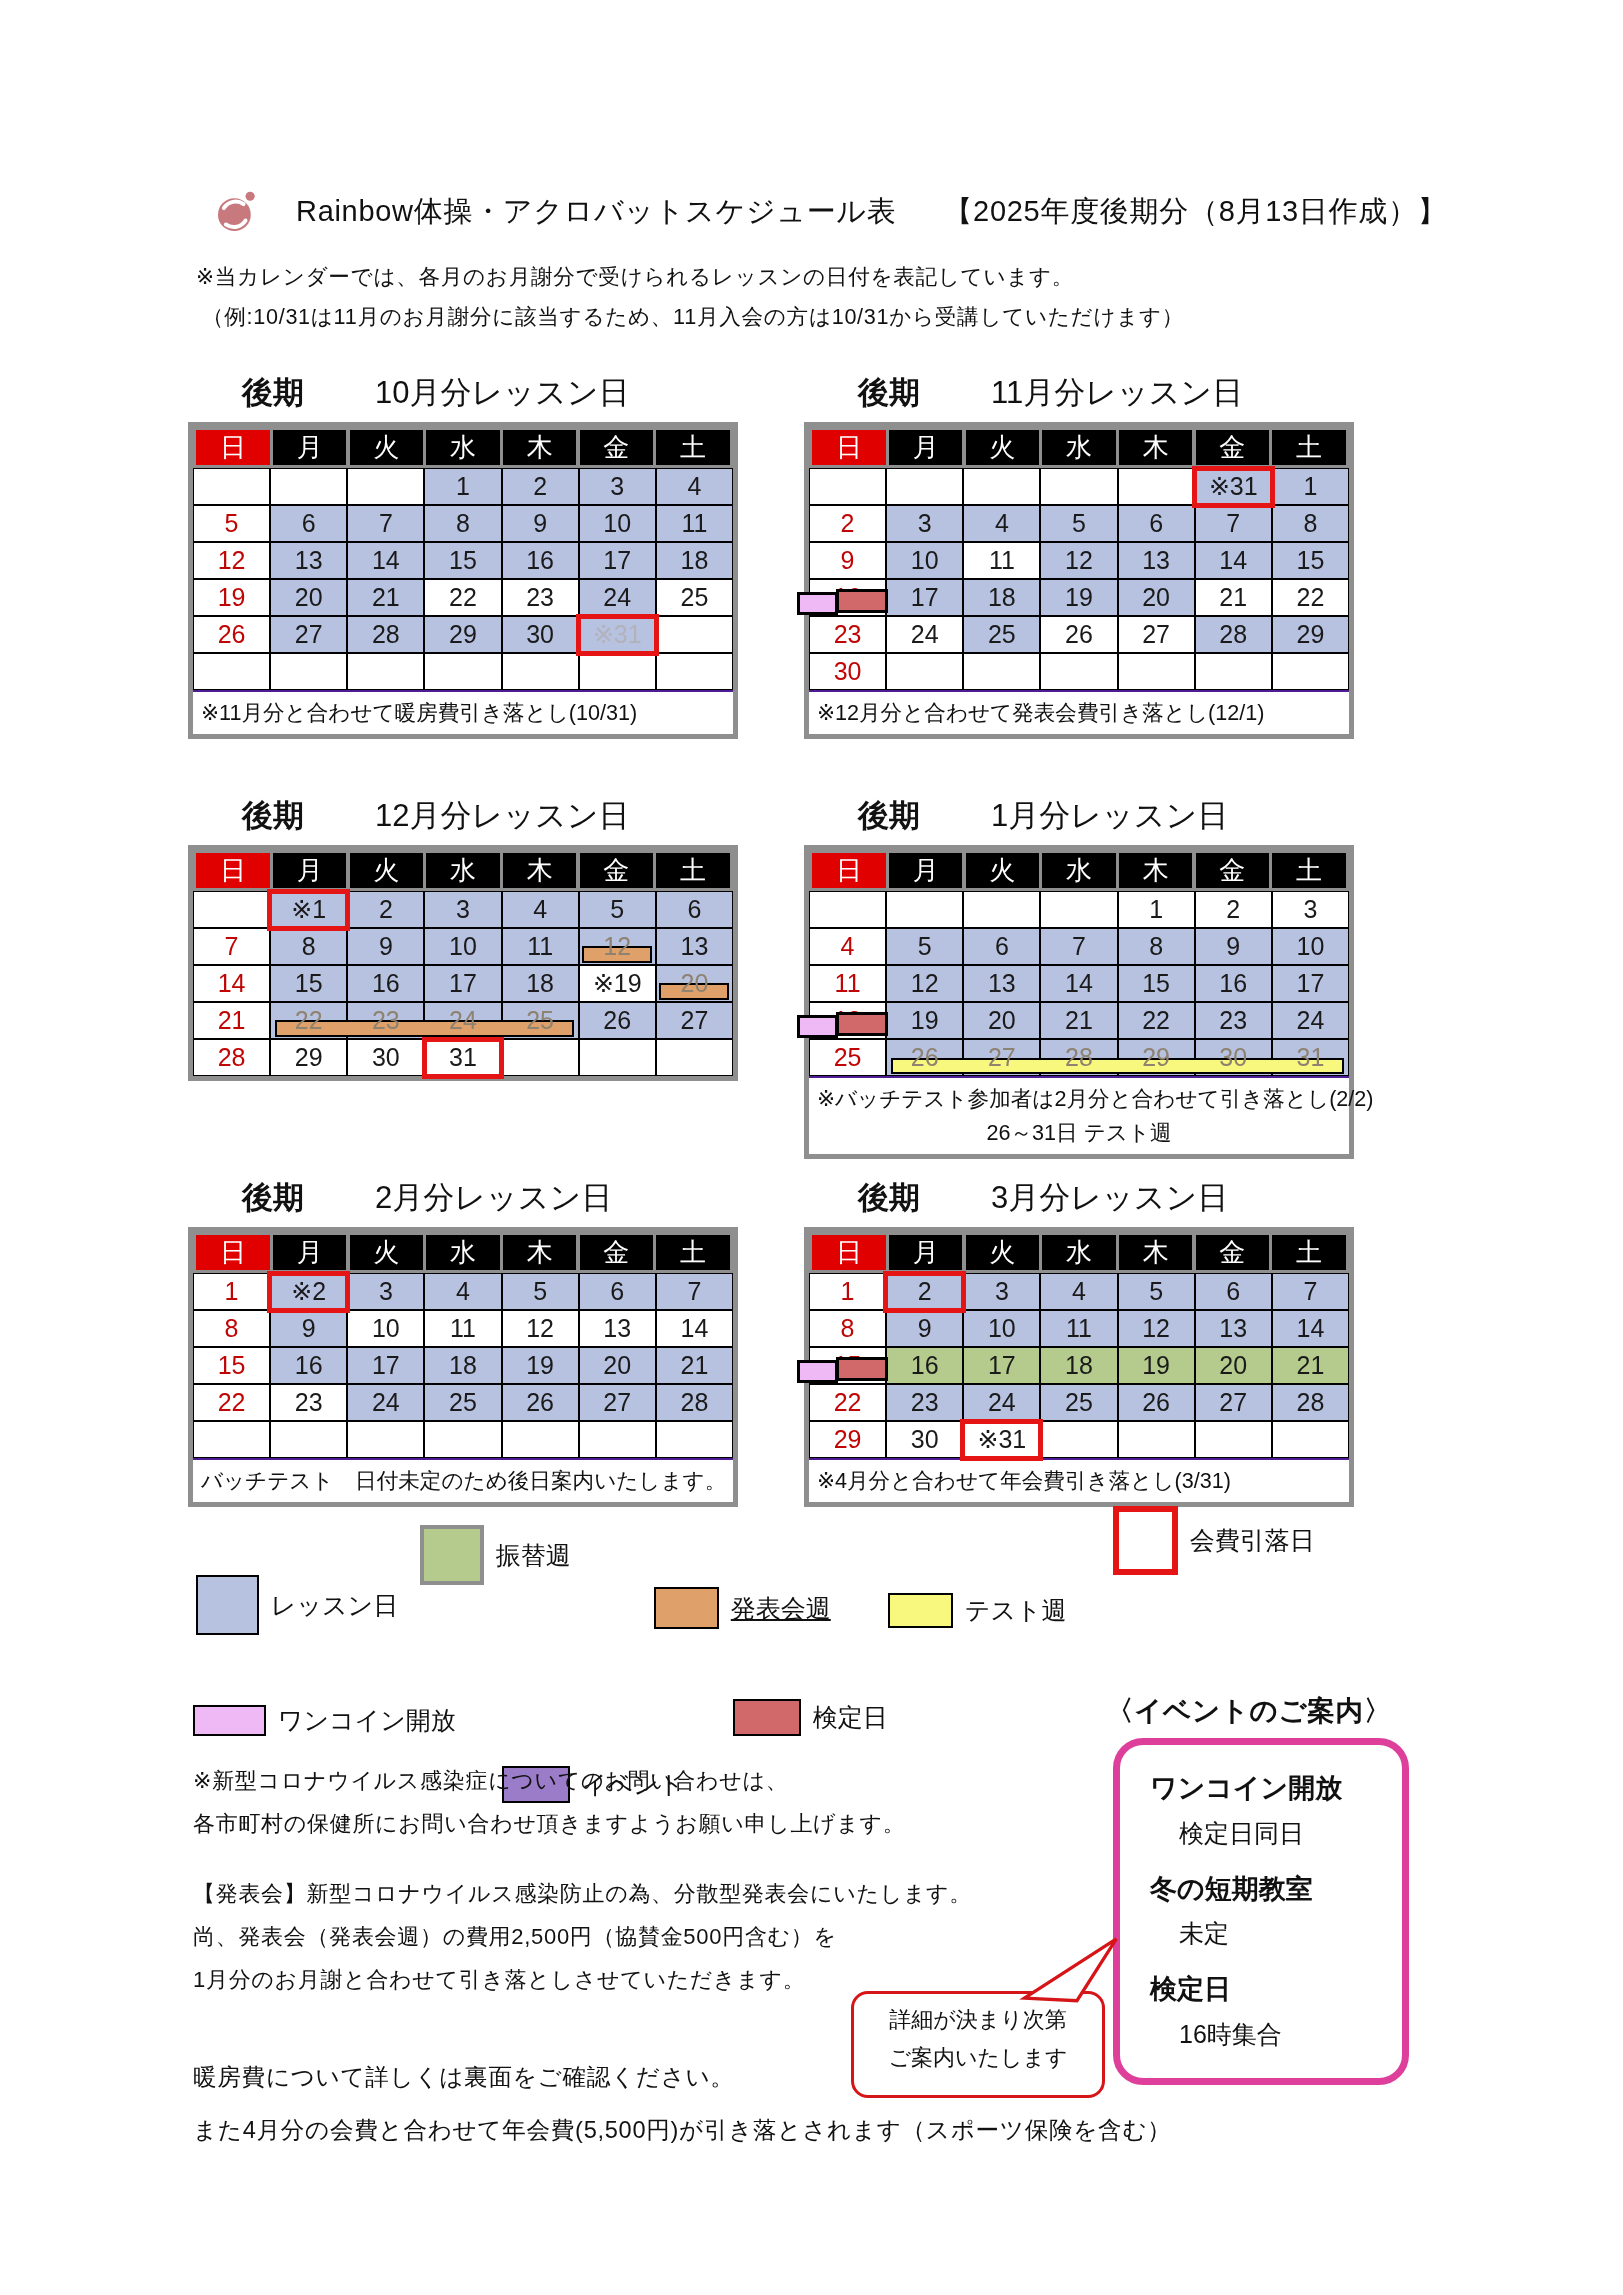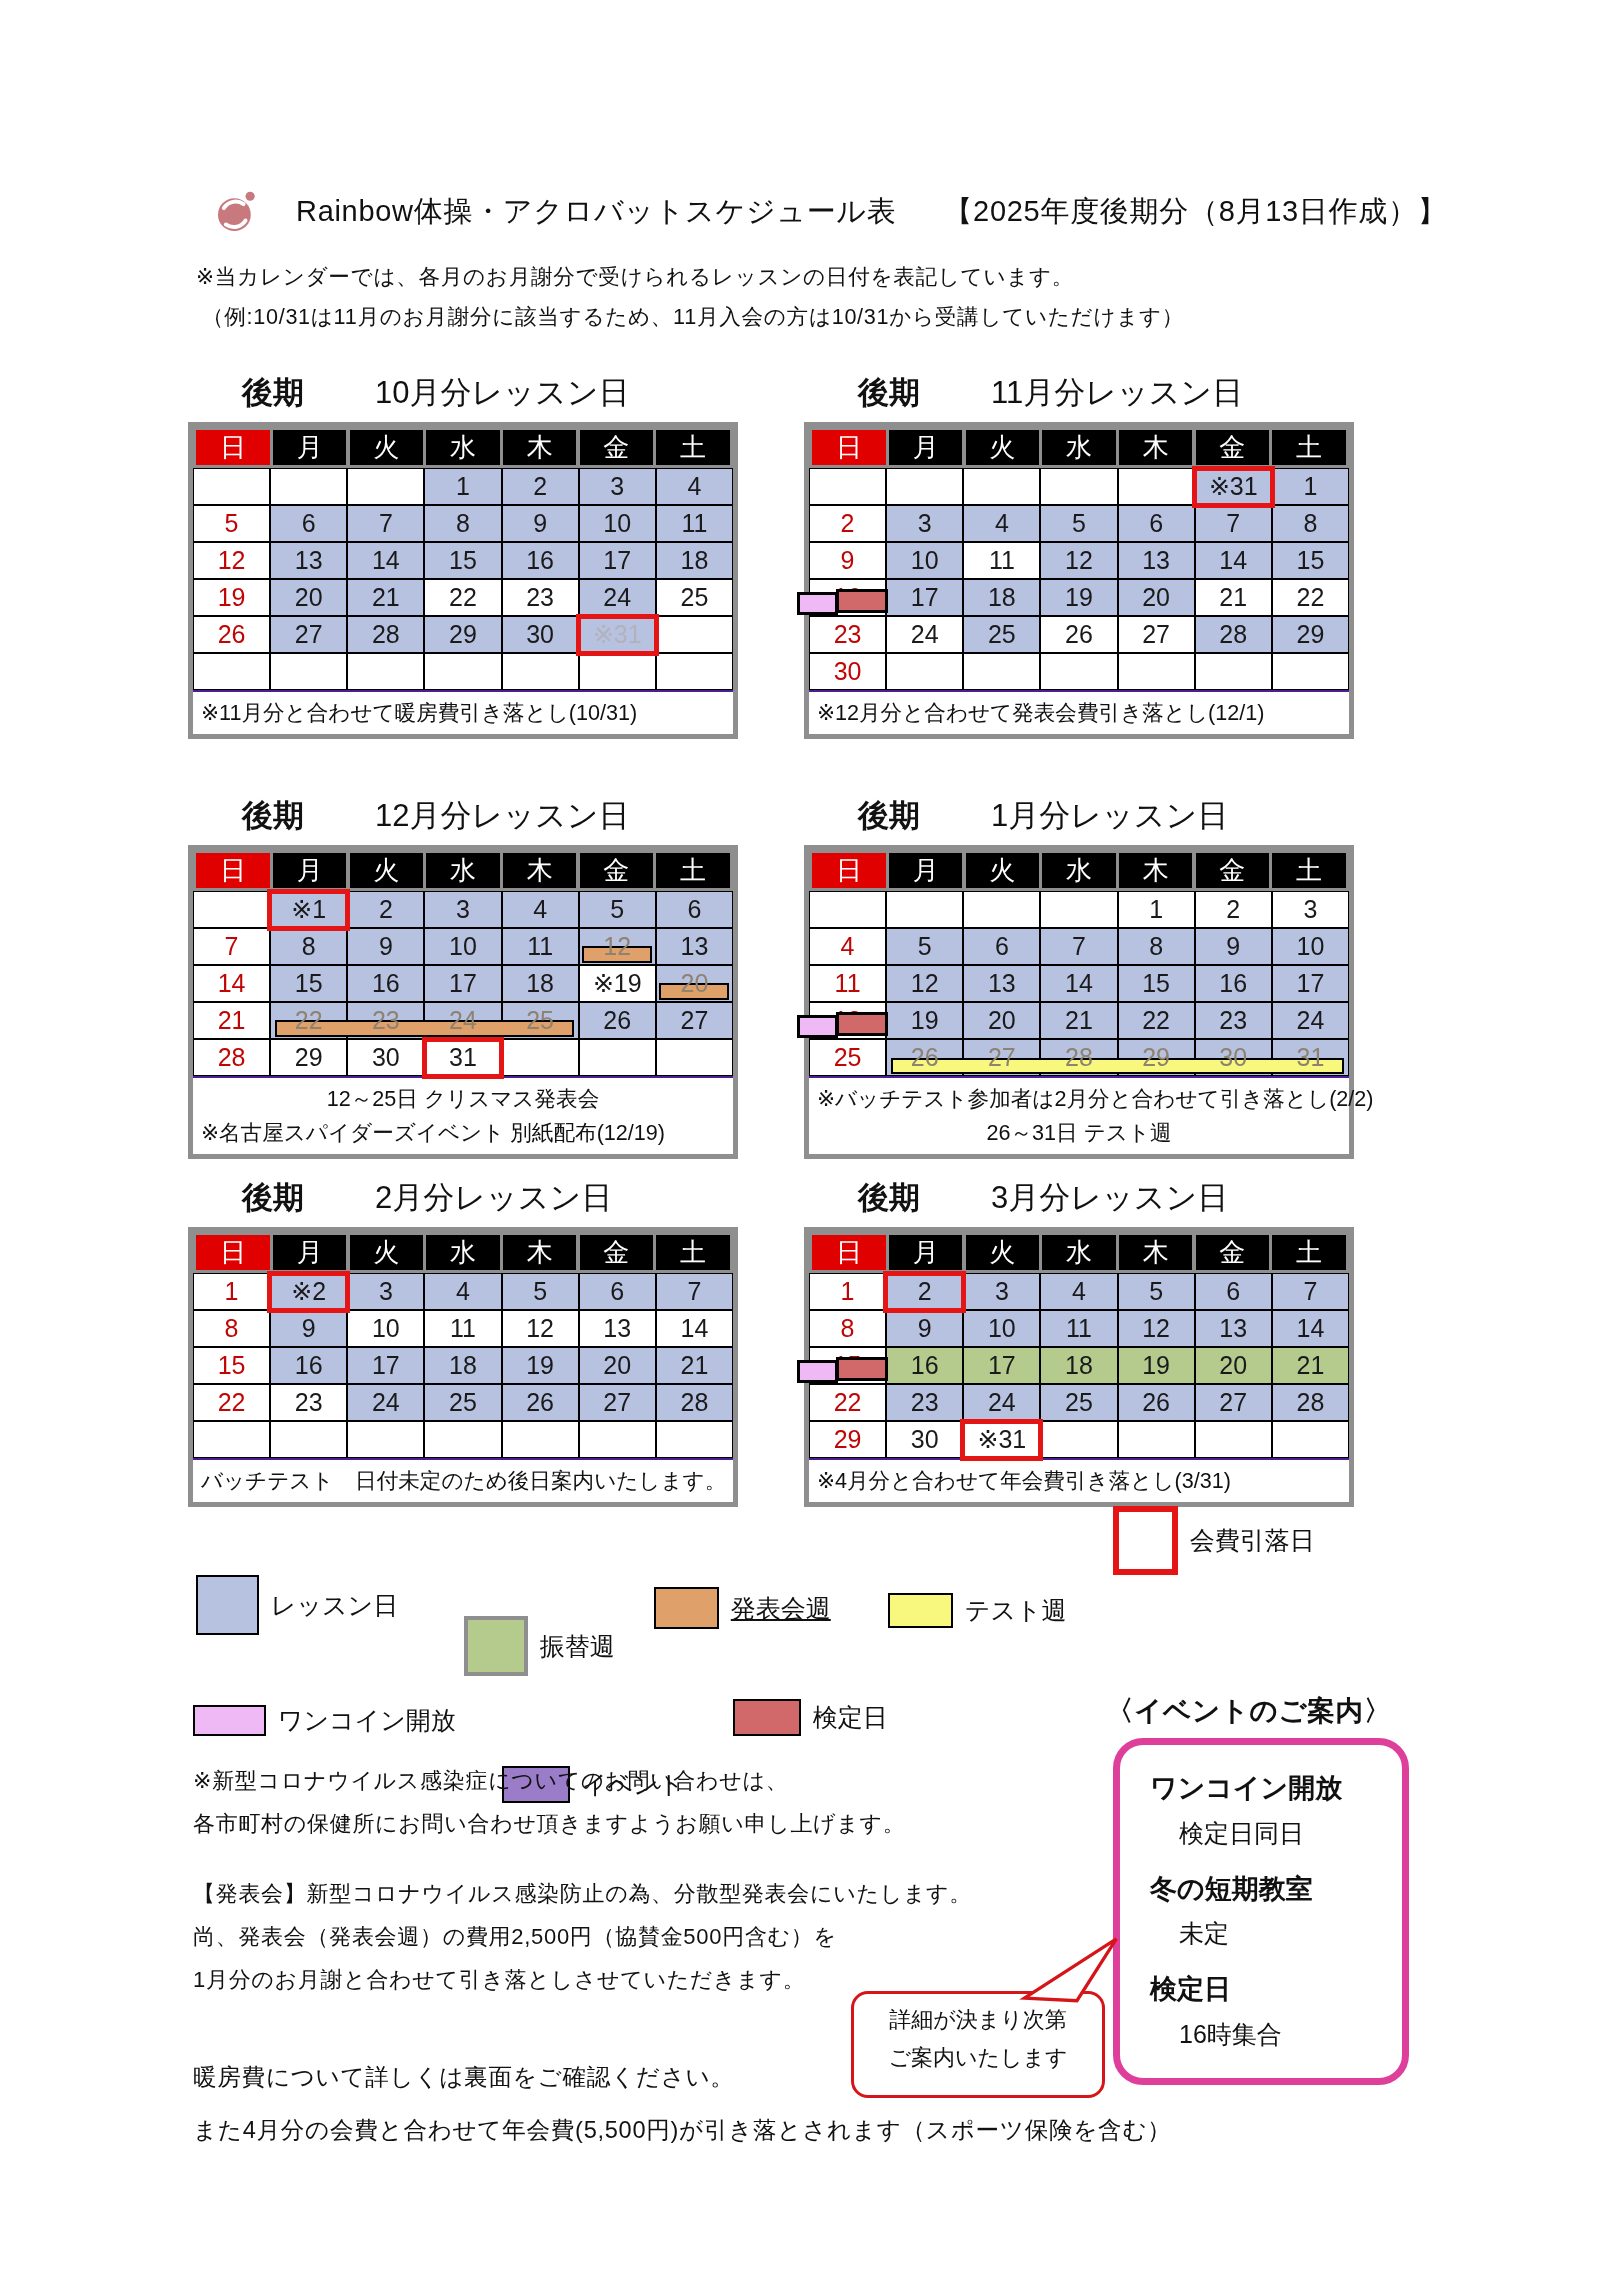--- a/index.html
+++ b/index.html
@@ -56,21 +56,21 @@
   .ovr{position:absolute;z-index:3;left:26px;bottom:2.6px;width:52px;height:24px;background:#d1696b;border:3.3px solid #000;}
   .cal-foot{background:#fff;border-top:2px solid #4c1d95;font-size:21.6px;padding:3.9px 7.9px;}
   .cal-foot .line{line-height:34px;white-space:nowrap;}
   .ta-c{text-align:center;} .ta-l{text-align:left;}
 
   
   .lg{position:absolute;display:flex;align-items:center;}
   .lg .label{font-size:25px;margin-left:11.8px;white-space:nowrap;}
   .sw{flex:0 0 auto;}
   #lg-lesson{left:196px;top:1575px;}  #lg-lesson  .sw{width:63px;height:60px;background:#b7c1e0;border:2.6px solid #000;}
-  #lg-swap{left:420px;top:1616px;margin-left:44px;}    #lg-swap    .sw{width:64px;height:60px;background:#b5cb8e;border:4.6px solid #8f8f8f;}
+  #lg-swap{left:420px;top:1525px;}    #lg-swap    .sw{width:64px;height:60px;background:#b5cb8e;border:4.6px solid #8f8f8f;}
   #lg-recital{left:654px;top:1587px;text-decoration:underline;} #lg-recital .sw{width:65px;height:42px;background:#dfa169;border:2.6px solid #000;}
   #lg-test{left:888px;top:1593px;}   #lg-test    .sw{width:65px;height:35px;background:#f9f87e;border:2.6px solid #000;}
   #lg-fee{left:1113px;top:1506px;}    #lg-fee     .sw{width:65px;height:69px;background:#fff;border:6.5px solid #e51515;}
   #lg-coin{left:193px;top:1704px;}    #lg-coin    .sw{width:73px;height:31px;background:#efb9f5;border:2.6px solid #000;}
   #lg-event{left:502px;top:1766px;}   #lg-event   .sw{width:68px;height:37px;background:#9b7cc8;border:2.6px solid #000;}
   #lg-exam{left:733px;top:1699px;}   #lg-exam    .sw{width:68px;height:37px;background:#d1696b;border:2.6px solid #000;}
 
   
   #event-heading{position:absolute;left:1106px;top:1693px;font-size:27.5px;font-weight:bold;letter-spacing:0.7px;}
   #event-box{position:absolute;left:1113px;top:1738px;width:296px;height:347px;border:7.2px solid #dd3f9b;border-radius:30px;background:#fff;padding:25px 0 0 30px;}
@@ -511,24 +511,20 @@
           </div>
           <div class="cell">
             <span class="d">31</span>
             <div class="fee"></div>
           </div>
           <div class="cell"></div>
           <div class="cell"></div>
           <div class="cell"></div>
         </div>
       </div>
-      <div class="cal-foot">
-        <div class="line ta-c">12～25日 クリスマス発表会</div>
-        <div class="line ta-l">※名古屋スパイダーズイベント 別紙配布(12/19)</div>
-      </div>
     </div>
   </div>
 <div class="cal" id="cal-january">
     <div class="cal-title">
       <span class="period">後期</span>
       <span class="month">1月分レッスン日</span>
     </div>
     <div class="cal-table">
       <div class="cal-head">
         <div class="hcell sun">日</div>

